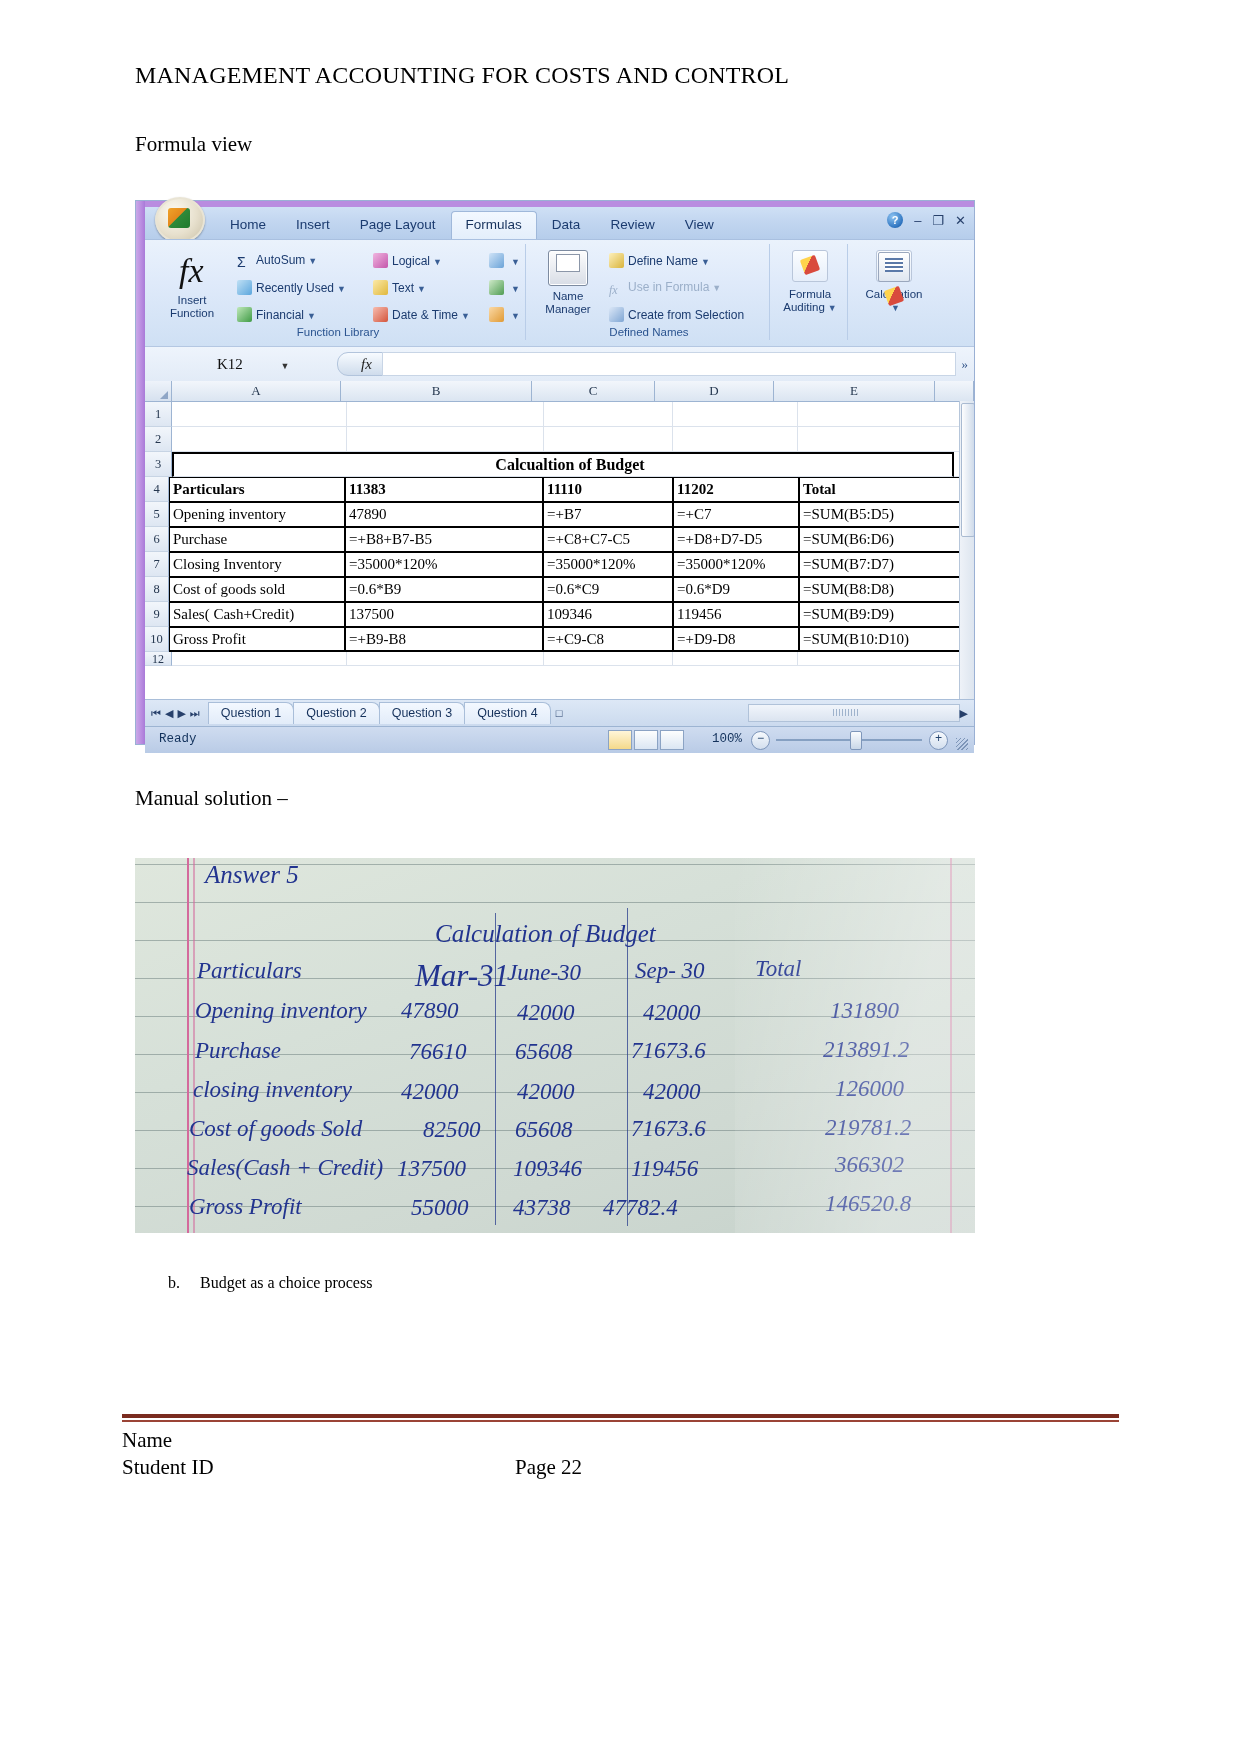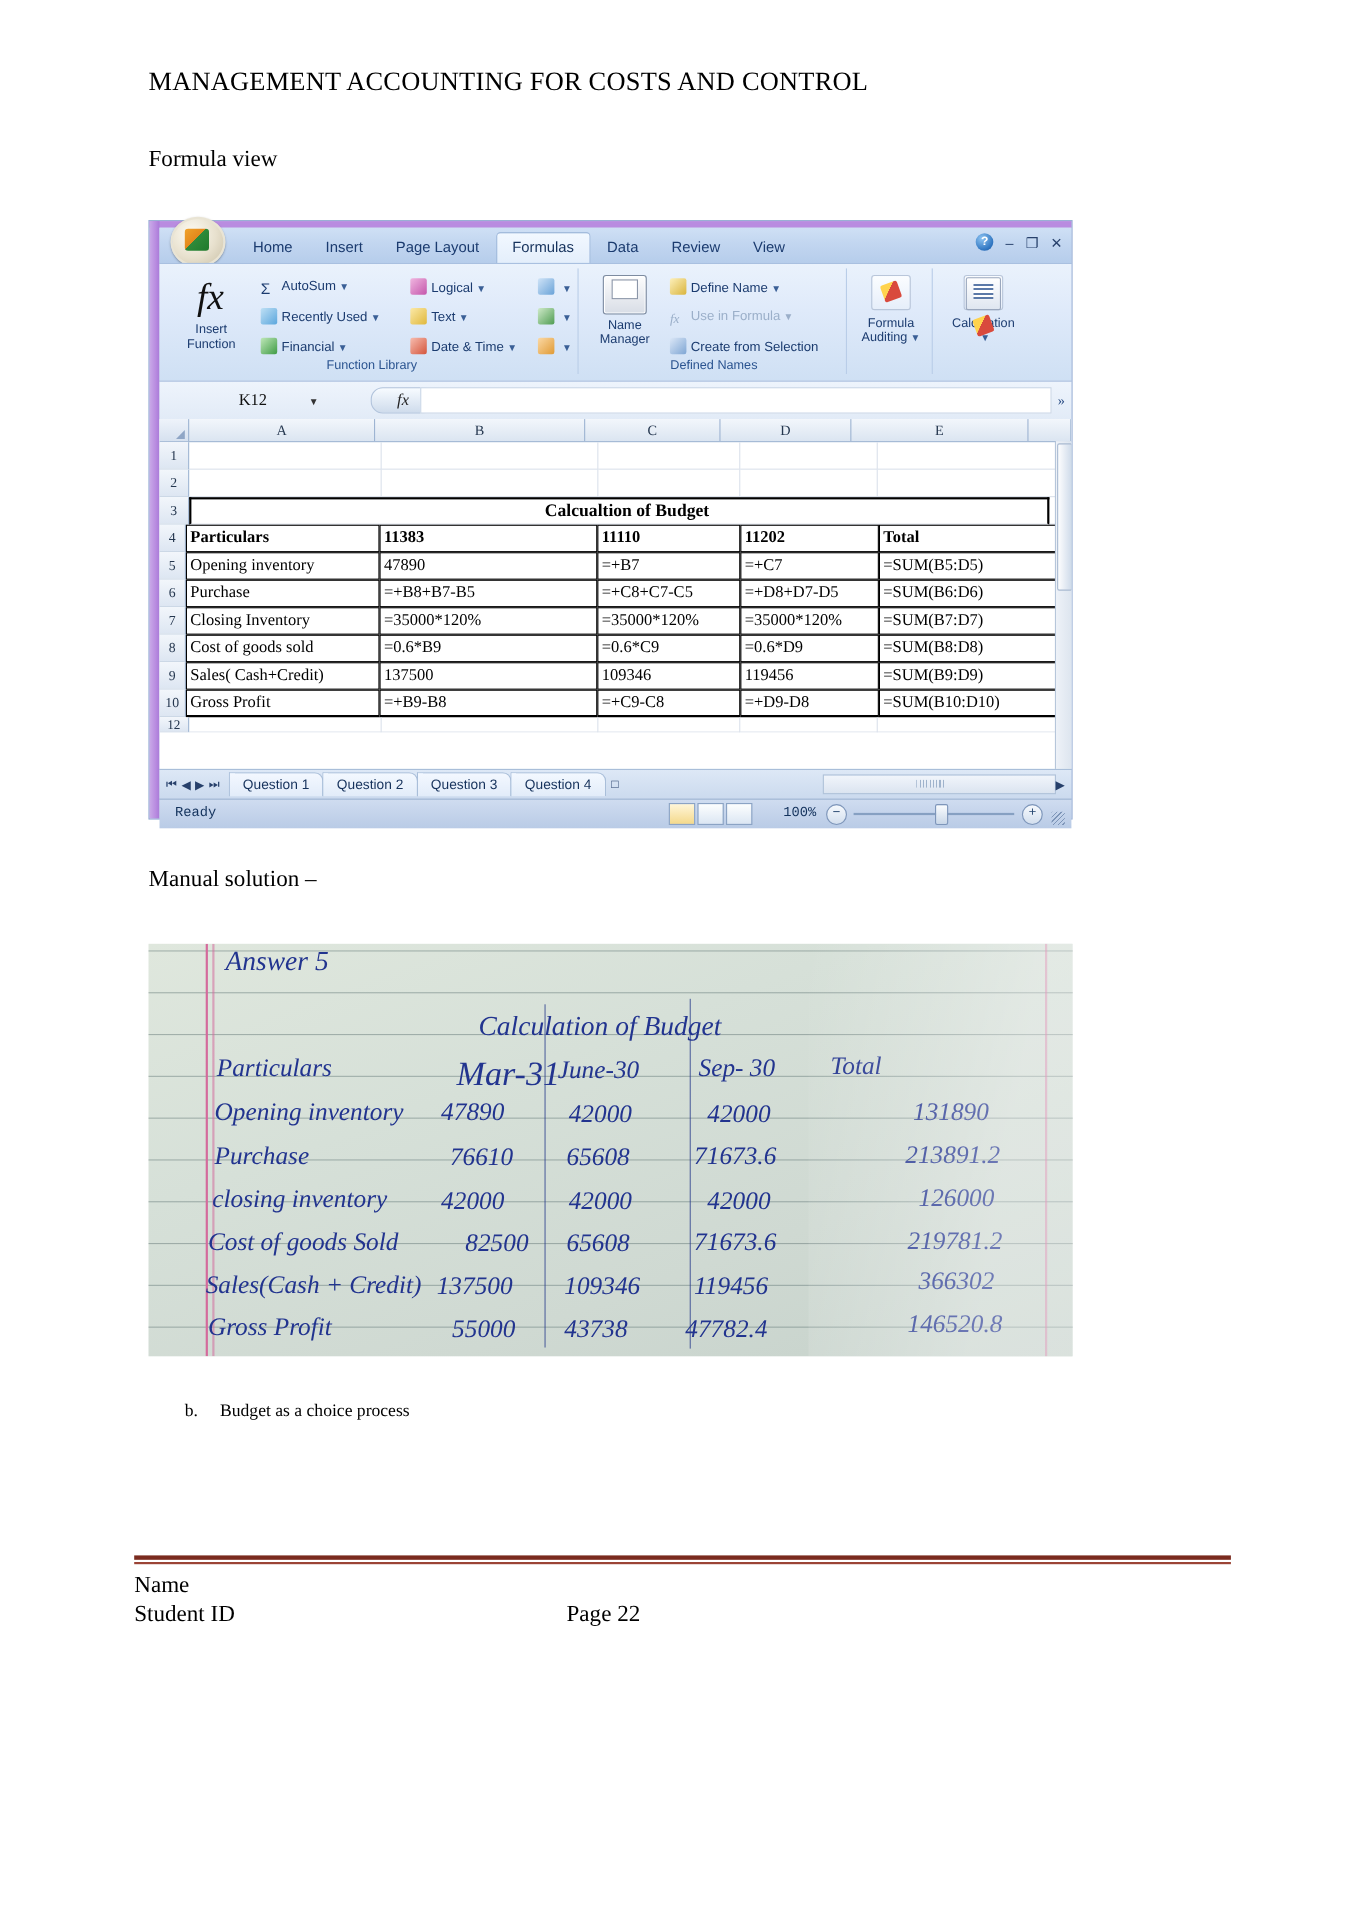--- a/index.html
+++ b/index.html
@@ -526,21 +526,21 @@
 
     <div class="hw-t" style="left:52px;top:297px;font-size:23px;">Sales(Cash + Credit)</div>
     <div class="hw-t" style="left:262px;top:298px;font-size:23px;">137500</div>
     <div class="hw-t" style="left:378px;top:298px;font-size:23px;">109346</div>
     <div class="hw-t" style="left:496px;top:298px;font-size:23px;">119456</div>
     <div class="hw-t" style="left:700px;top:294px;font-size:23px;">366302</div>
 
     <div class="hw-t" style="left:54px;top:336px;font-size:23px;">Gross Profit</div>
     <div class="hw-t" style="left:276px;top:337px;font-size:23px;">55000</div>
     <div class="hw-t" style="left:378px;top:337px;font-size:23px;">43738</div>
-    <div class="hw-t" style="left:488px;top:337px;font-size:23px;">47782.4</div>
+    <div class="hw-t" style="left:468px;top:337px;font-size:23px;">47782.4</div>
     <div class="hw-t" style="left:690px;top:333px;font-size:23px;">146520.8</div>
 
     <div class="hw-glare"></div>
   </div>
 
   <div class="item-b">
     <span class="num">b.</span><span>Budget as a choice process</span>
   </div>
 
   <div class="foot-rule"></div>

